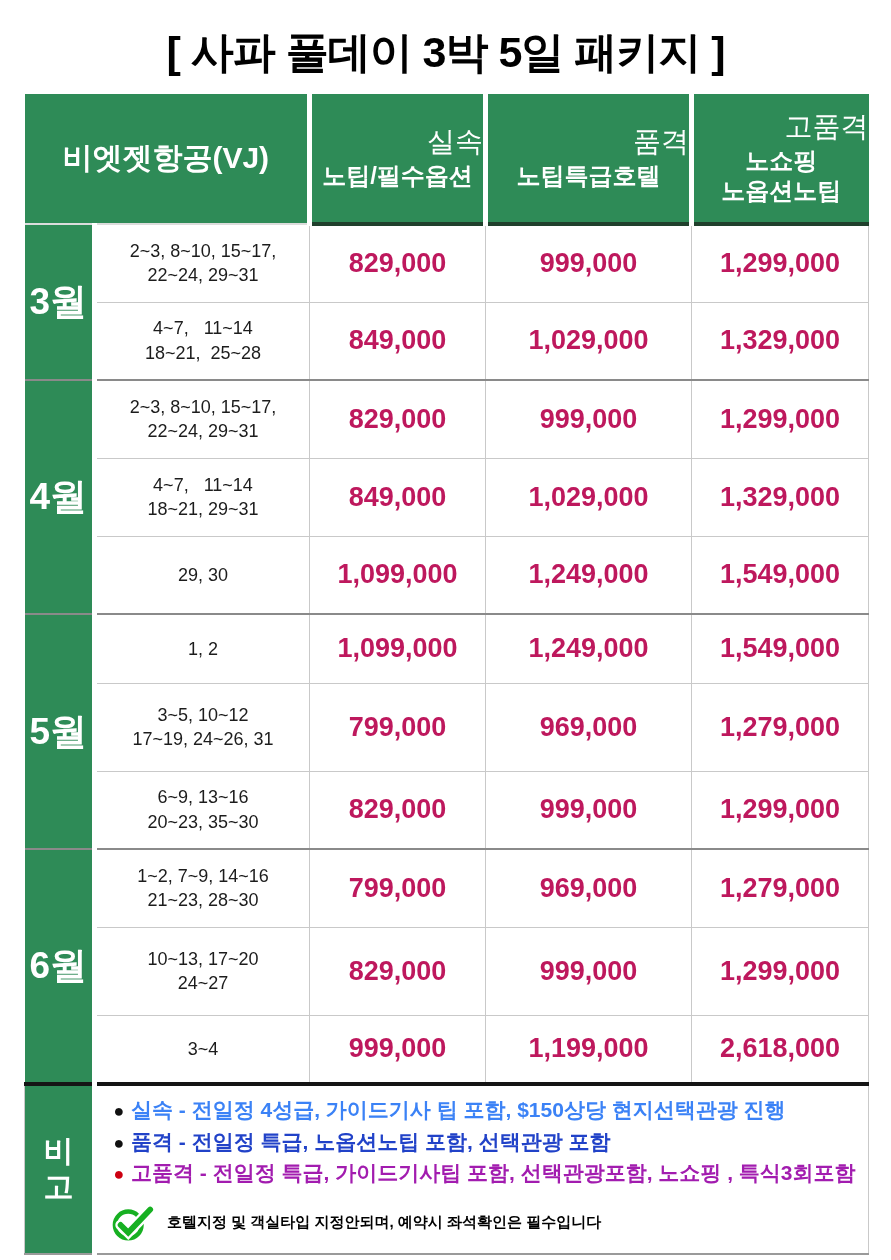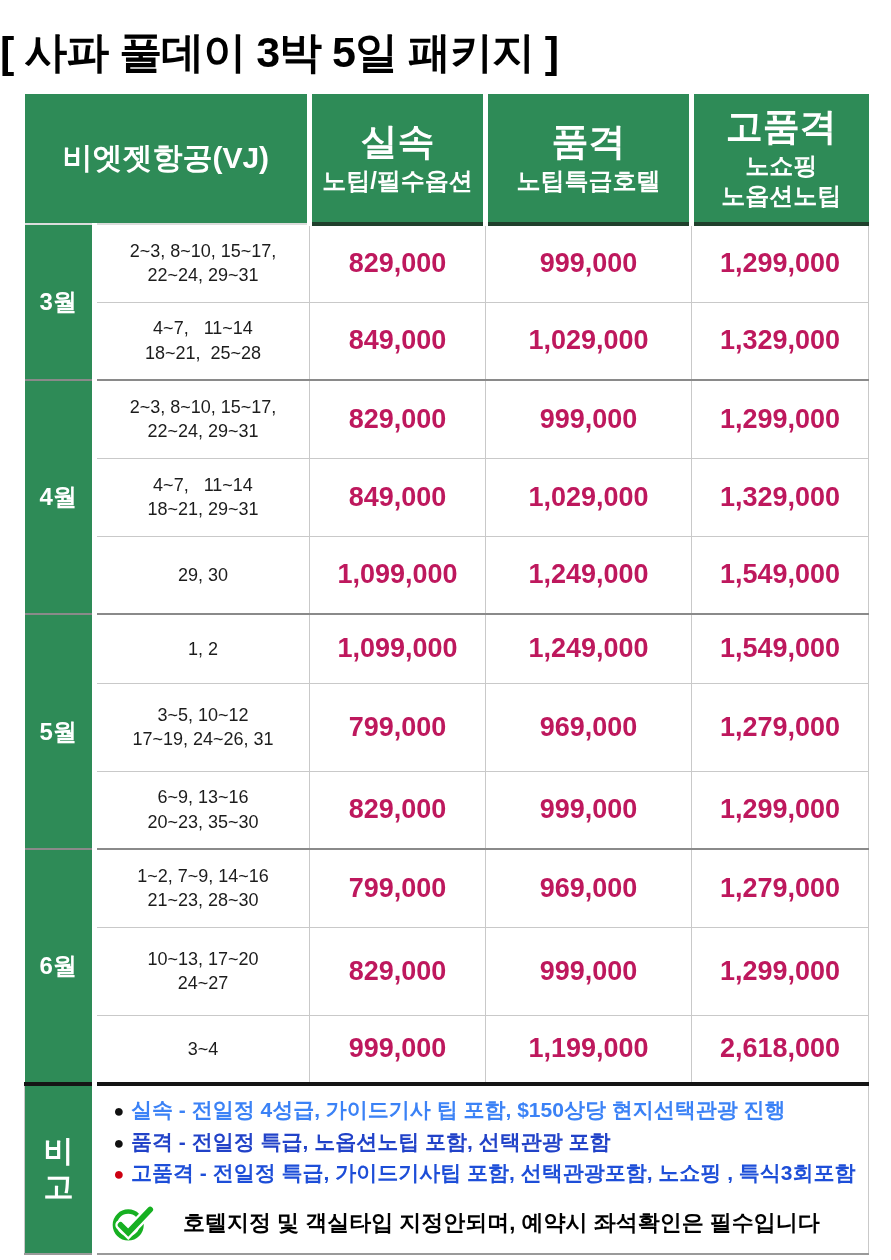--- a/index.html
+++ b/index.html
@@ -3,68 +3,68 @@
 <meta charset="utf-8">
 <style>
   html,body{margin:0;padding:0;}
   body{
     width:891px;height:1260px;background:#ffffff;
     font-family:"Liberation Sans","DejaVu Sans",sans-serif;
     color:#000;
   }
   .page{position:relative;width:891px;height:1260px;overflow:hidden;}
   .title{
-    margin:24px 0 12px 0;text-align:left;
+    margin:24px 0 12px 0;text-align:center;
     font-size:43px;font-weight:800;letter-spacing:-1px;color:#000;
   }
   table.price-table{
     border-collapse:collapse;table-layout:fixed;
     margin-left:24px;width:844px;
   }
   th,td{padding:0;}
   thead th{
     background:#2e8b57;color:#fff;height:128px;vertical-align:middle;
     border-left:5px solid #ffffff;border-bottom:4px solid #20402c;
     text-align:center;
   }
   thead th.first{
     border-left:none;border-bottom:2px solid #dcdcdc;
     font-size:30px;font-weight:700;margin-top:44px;
   }
-  .hdr-big{font-size:37px;font-weight:700;line-height:1.12;}
+  .hdr-big{font-size:28px;font-weight:400;line-height:1.12;text-align:right;}
   .hdr-sub{font-size:24px;font-weight:700;line-height:1.22;white-space:pre-line;margin-top:4px;}
   tbody td{
     border:1px solid #c9c9c9;text-align:center;vertical-align:middle;background:#fff;
   }
   tbody tr{height:78px;}
   tr.row-short{height:69px;}
   tr.row-tall{height:88px;}
   tr.grp td{border-top:2px solid #8a8a8a;}
   td.month{
-    background:#2e8b57;color:#fff;font-size:24px;font-weight:700;
+    background:#2e8b57;color:#fff;font-size:37px;font-weight:700;
     border-left:none;border-right:5px solid #ffffff;border-top:2px solid #8a8a8a;border-bottom:none;
   }
   td.dates{
     font-size:18px;color:#1c1c1c;font-weight:500;
     white-space:pre-wrap;line-height:1.35;
   }
   td.price{font-size:27px;font-weight:700;color:#be185d;}
   tr.notes-row{height:132px;}
   tr.notes-row td{border-top:4px solid #151515;border-bottom:2px solid #9a9a9a;}
   td.notes-label{
     background:#2e8b57;color:#fff;font-size:30px;font-weight:700;
     white-space:pre-line;line-height:1.2;border-right:5px solid #ffffff;text-align:center;
   }
   td.notes-body{text-align:left;padding:8px 8px 10px 10px;}
   .note-line{display:flex;align-items:baseline;font-size:21px;font-weight:700;line-height:1.5;}
   .bullet{width:24px;text-align:center;flex:0 0 24px;font-size:18px;}
-  .n0{color:#3b82f6}.n1{color:#2142c8}.n2{color:#1d4ed8}
+  .n0{color:#3b82f6}.n1{color:#2142c8}.n2{color:#a21caf}
   .b0{color:#111111}.b1{color:#111111}.b2{color:#cc0011}
-  .check-line{display:flex;align-items:center;gap:28px;margin-top:14px;margin-left:4px;
-    font-size:22px;font-weight:700;color:#000;}
+  .check-line{display:flex;align-items:center;gap:12px;margin-top:14px;margin-left:4px;
+    font-size:15px;font-weight:700;color:#000;}
   svg.check{width:44px;height:40px;flex:0 0 44px;}
 </style>
 </head>
 <body>
 
 <div class="page">
 
   <h1 class="title">[ 사파 풀데이 3박 5일 패키지 ]</h1>
 
   <table class="price-table">

